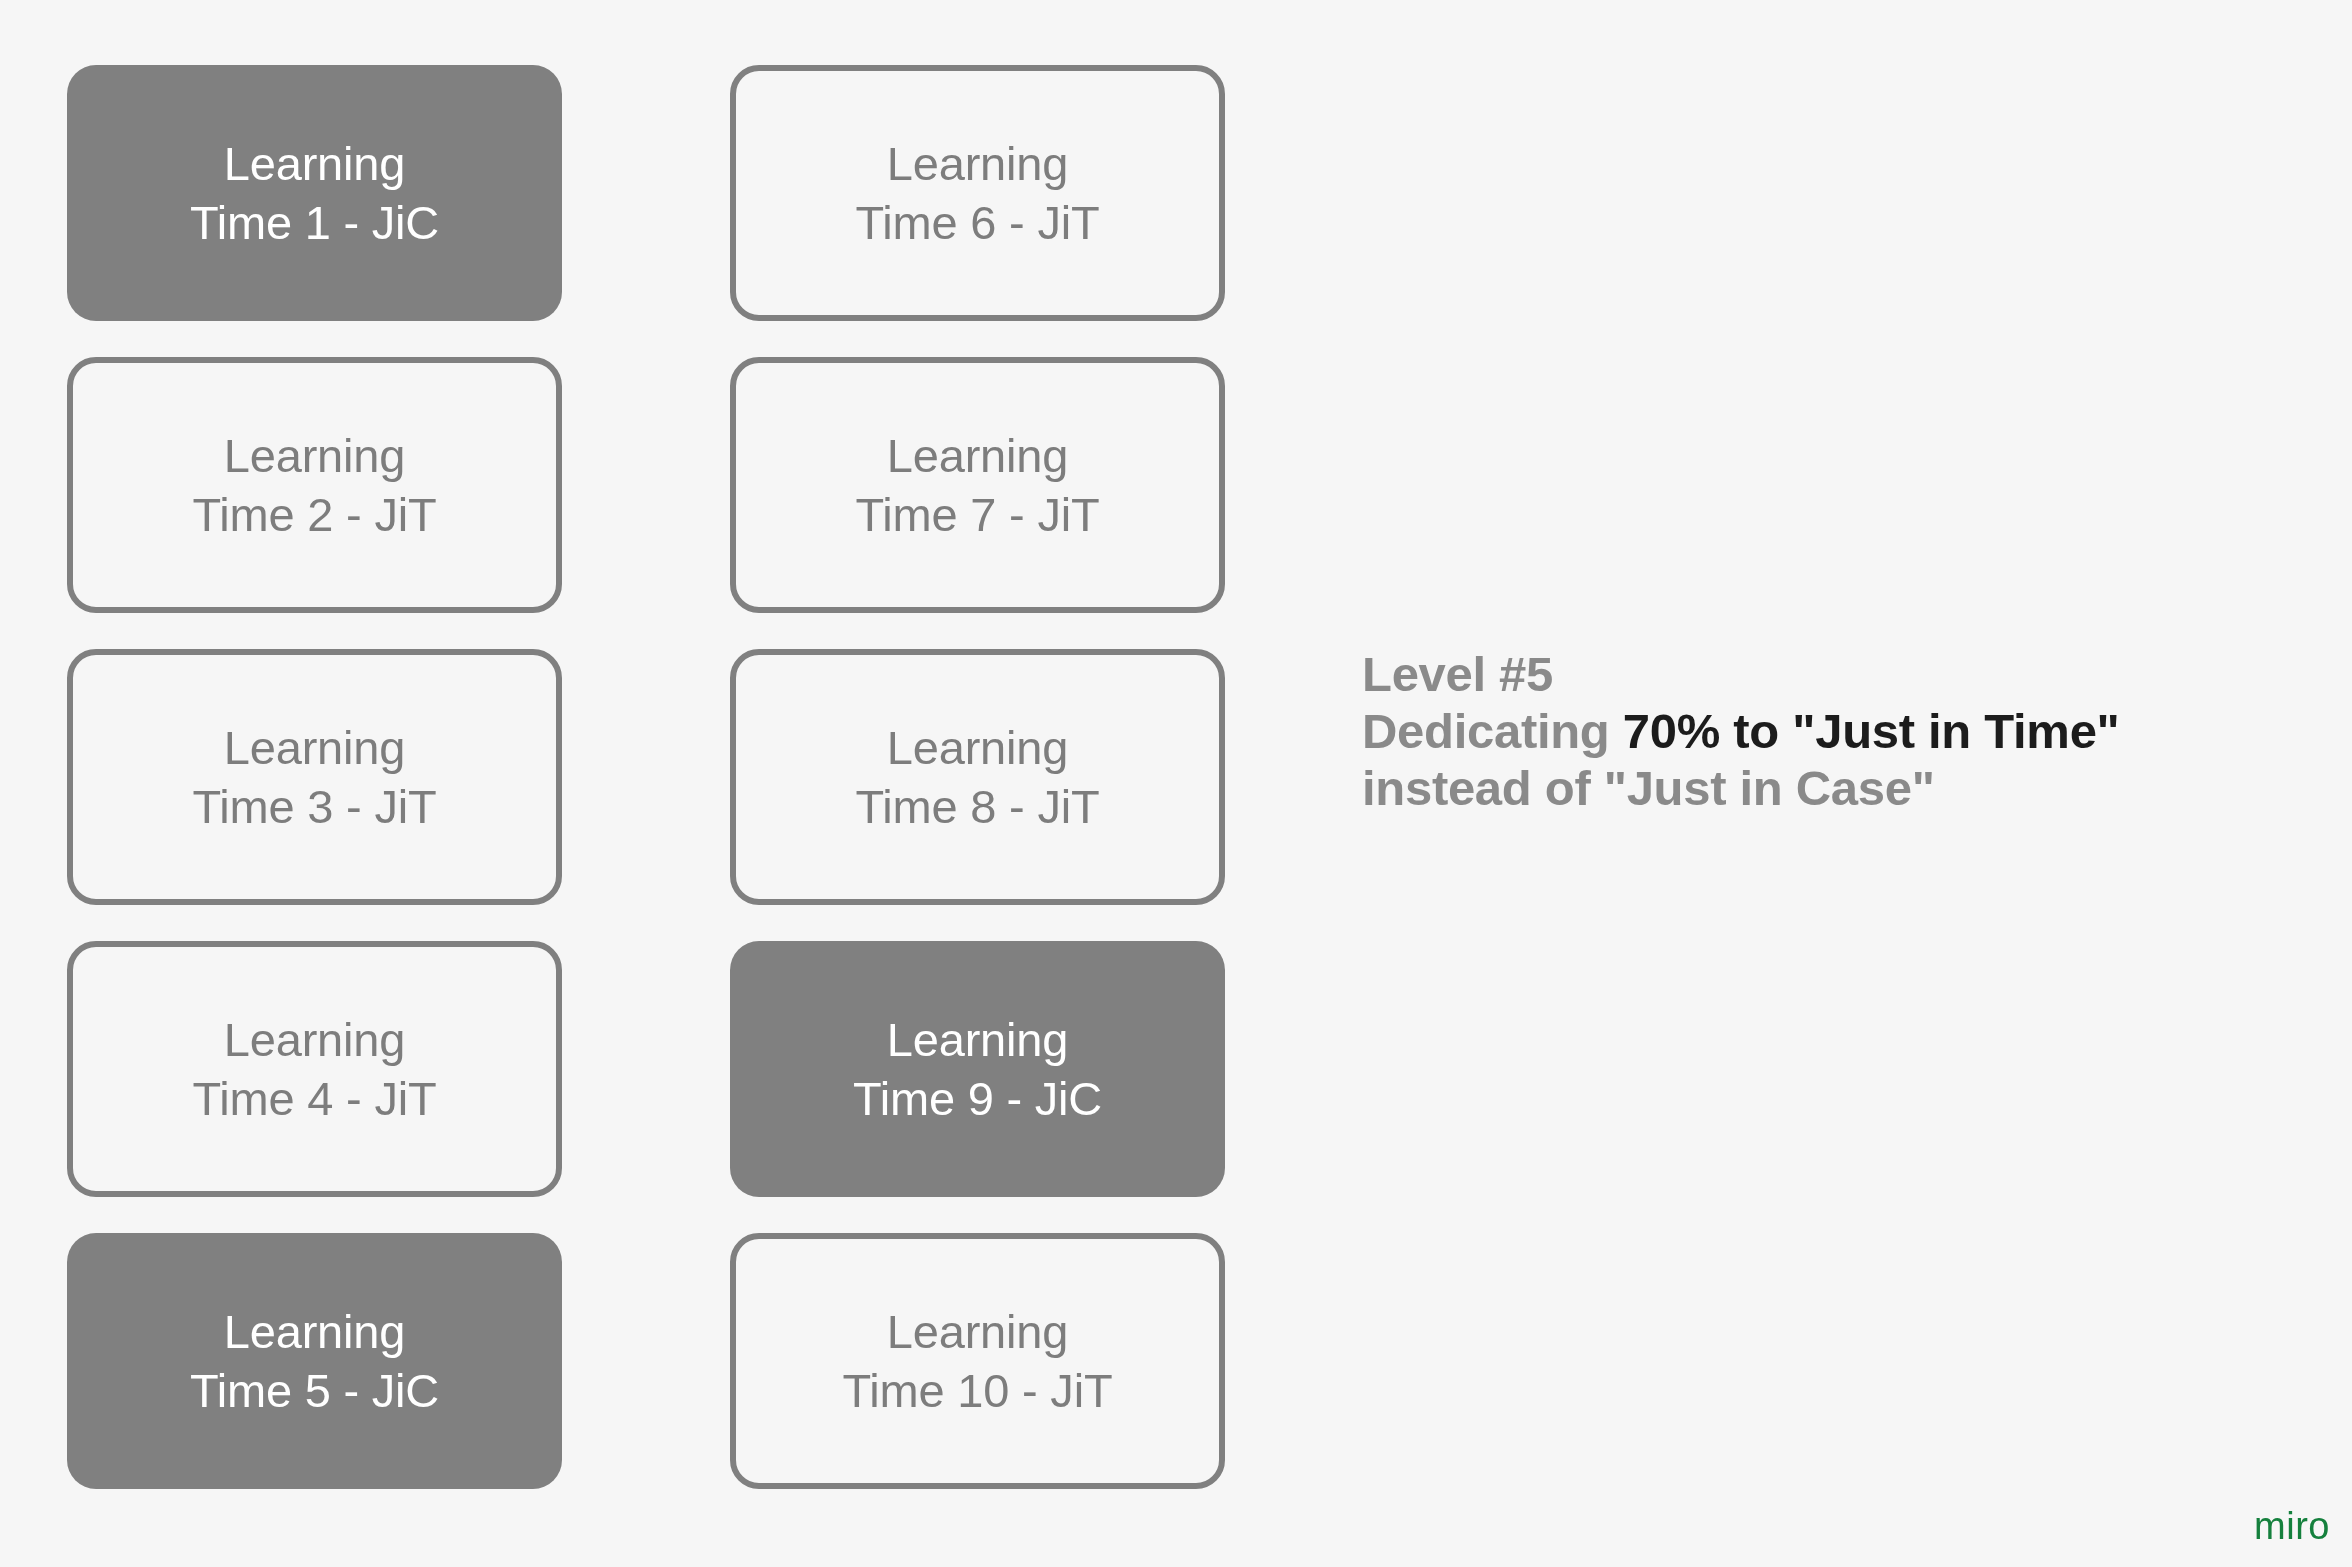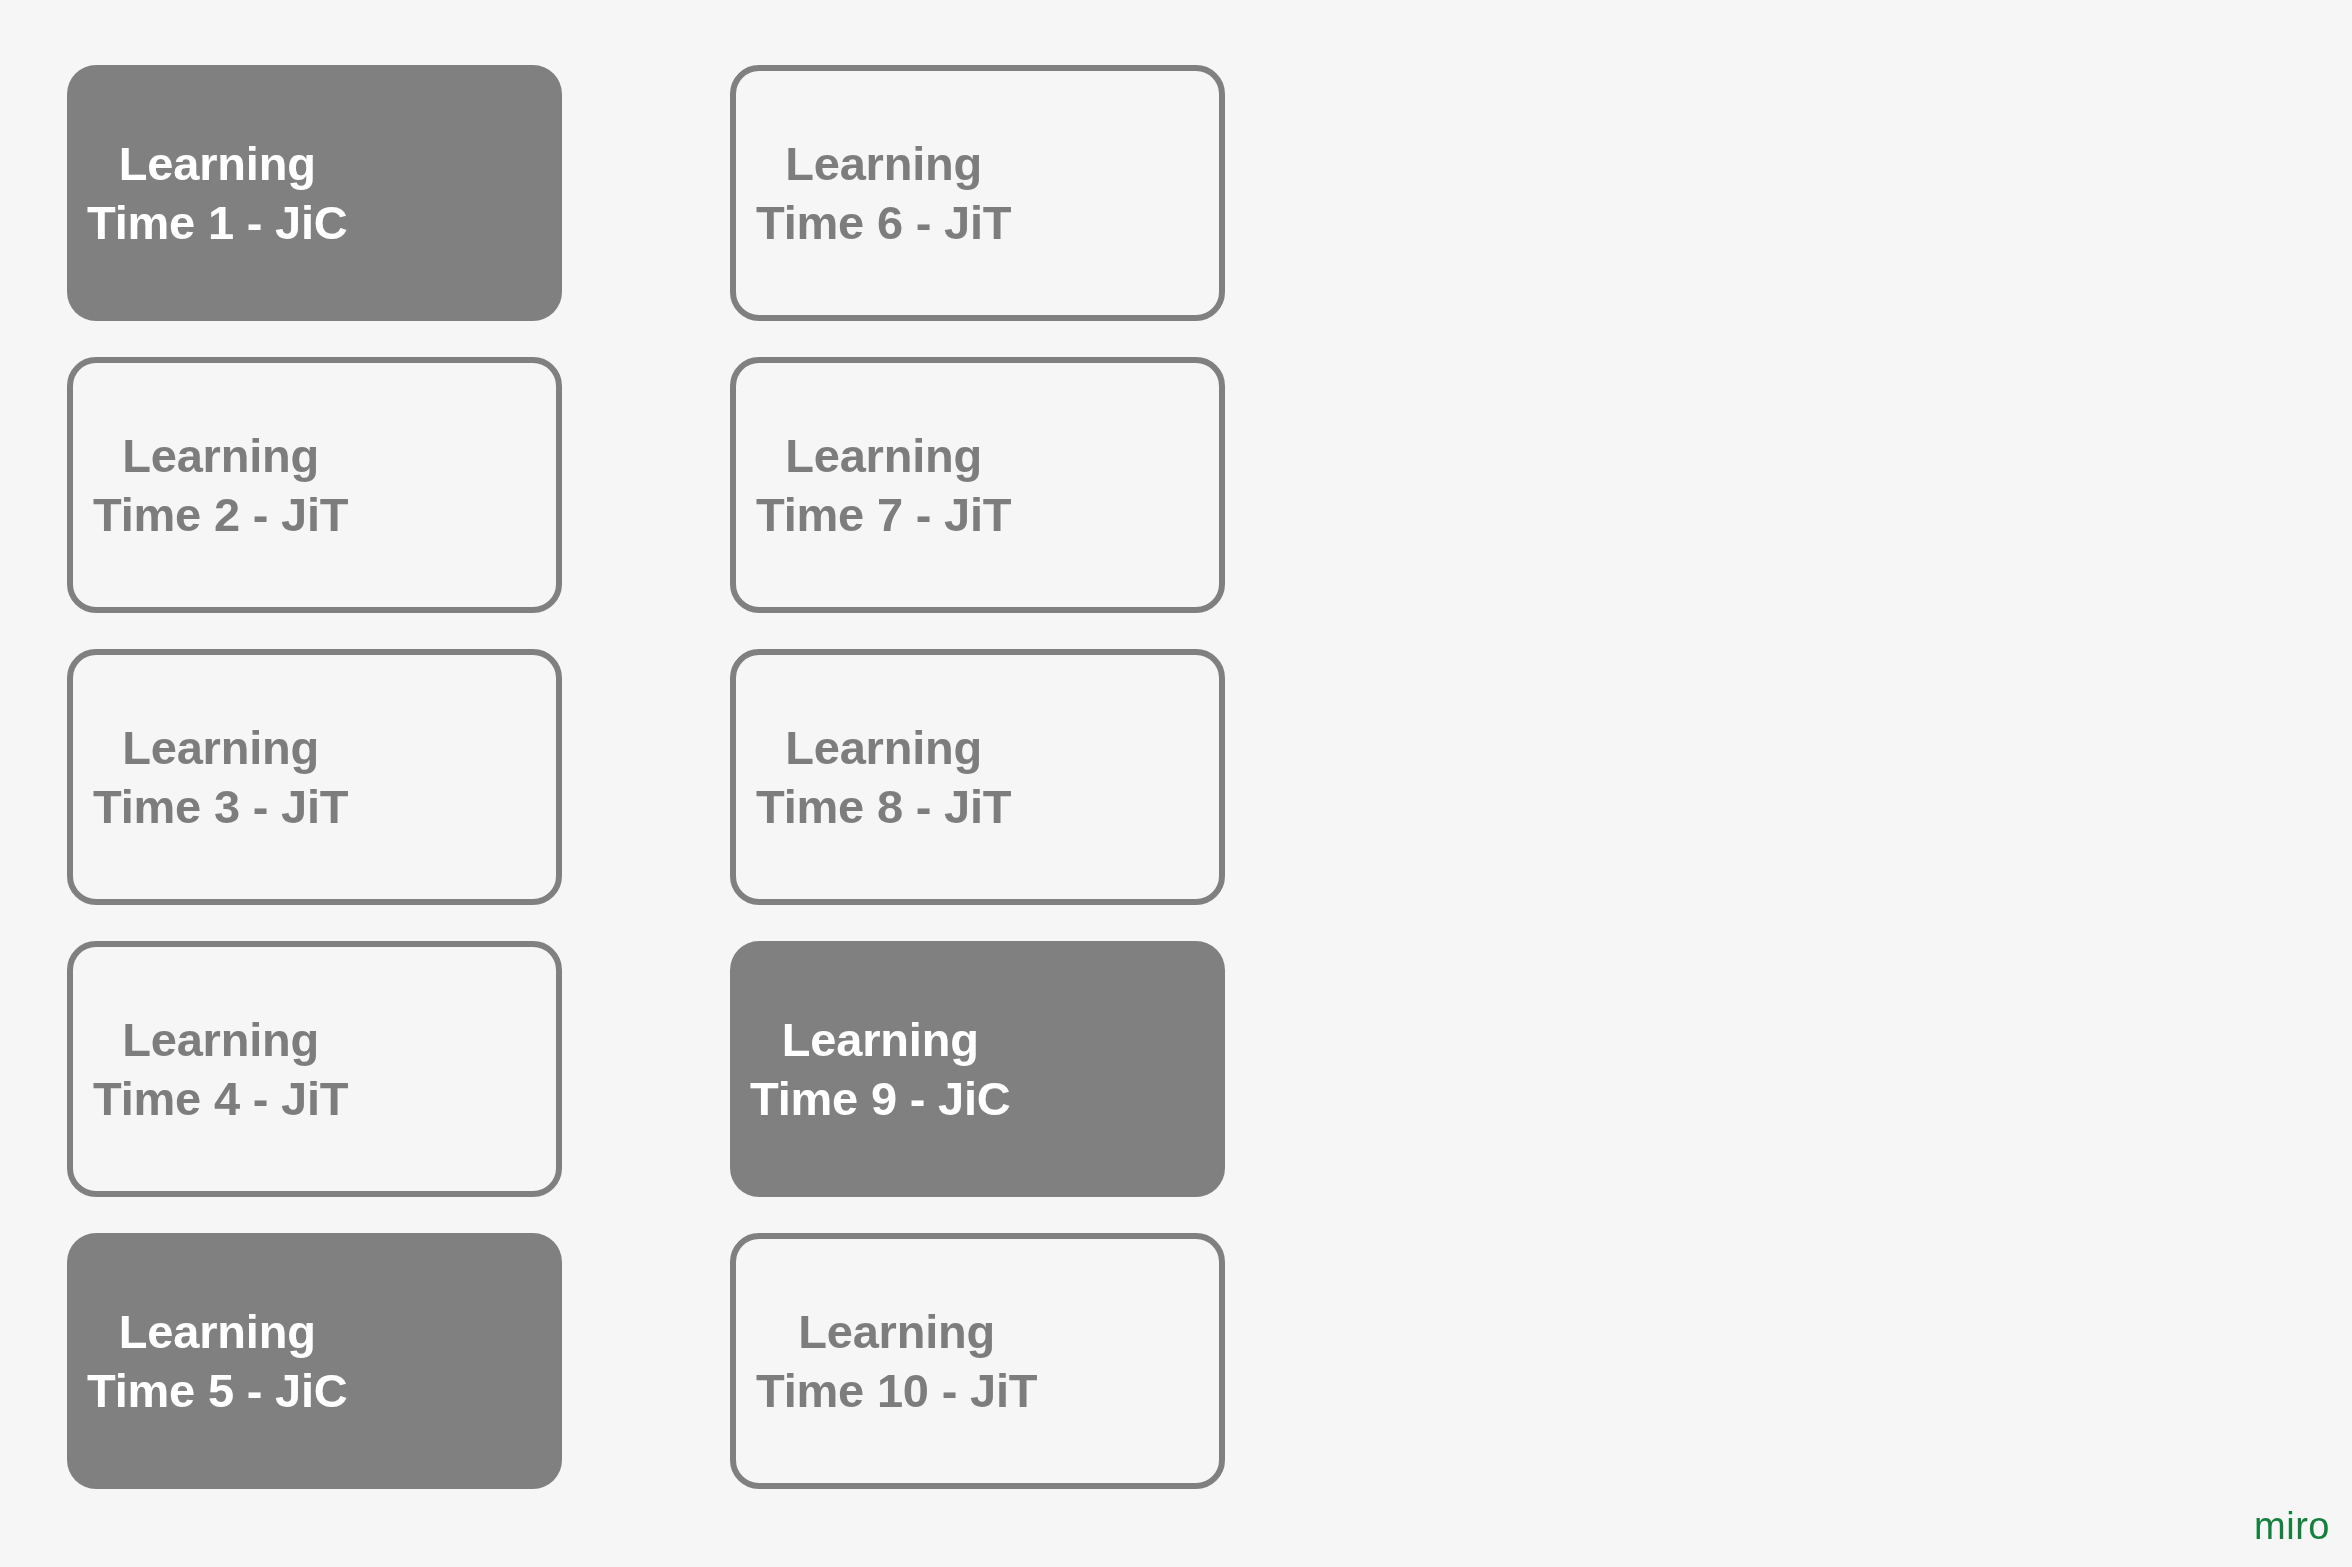--- a/index.html
+++ b/index.html
@@ -31,28 +31,27 @@
     grid-template-columns: 495px 495px;
     grid-template-rows: repeat(5, 256px);
     column-gap: 168px;
     row-gap: 36px;
   }
 
   .card {
     border-radius: 29px;
     display: flex;
     align-items: center;
-    justify-content: flex-start;
+    justify-content: center;
     text-align: center;
     box-sizing: border-box;
-    font-weight: bold;
+    font-weight: normal;
     font-size: 47px;
     line-height: 1.26;
     letter-spacing: -0.2px;
-    padding-left: 20px;
   }
 
   .card.filled {
     background: #808080;
     color: #ffffff;
     border: none;
   }
 
   .card.outlined {
     background: transparent;
@@ -152,17 +151,22 @@
 Time 5 - JiC</span>
     </div>
 
     <div class="card outlined">
       <span class="card-label">Learning
 Time 10 - JiT</span>
     </div>
 
   </div>
 
+  <div class="annotation">
+    <span class="line">Level #5</span>
+    <span class="line"><span>Dedicating </span><span class="emphasis">70% to "Just in Time"</span></span>
+    <span class="line">instead of "Just in Case"</span>
+  </div>
 
   <div class="watermark">miro</div>
 
 </div>
 
 
 </body></html>

